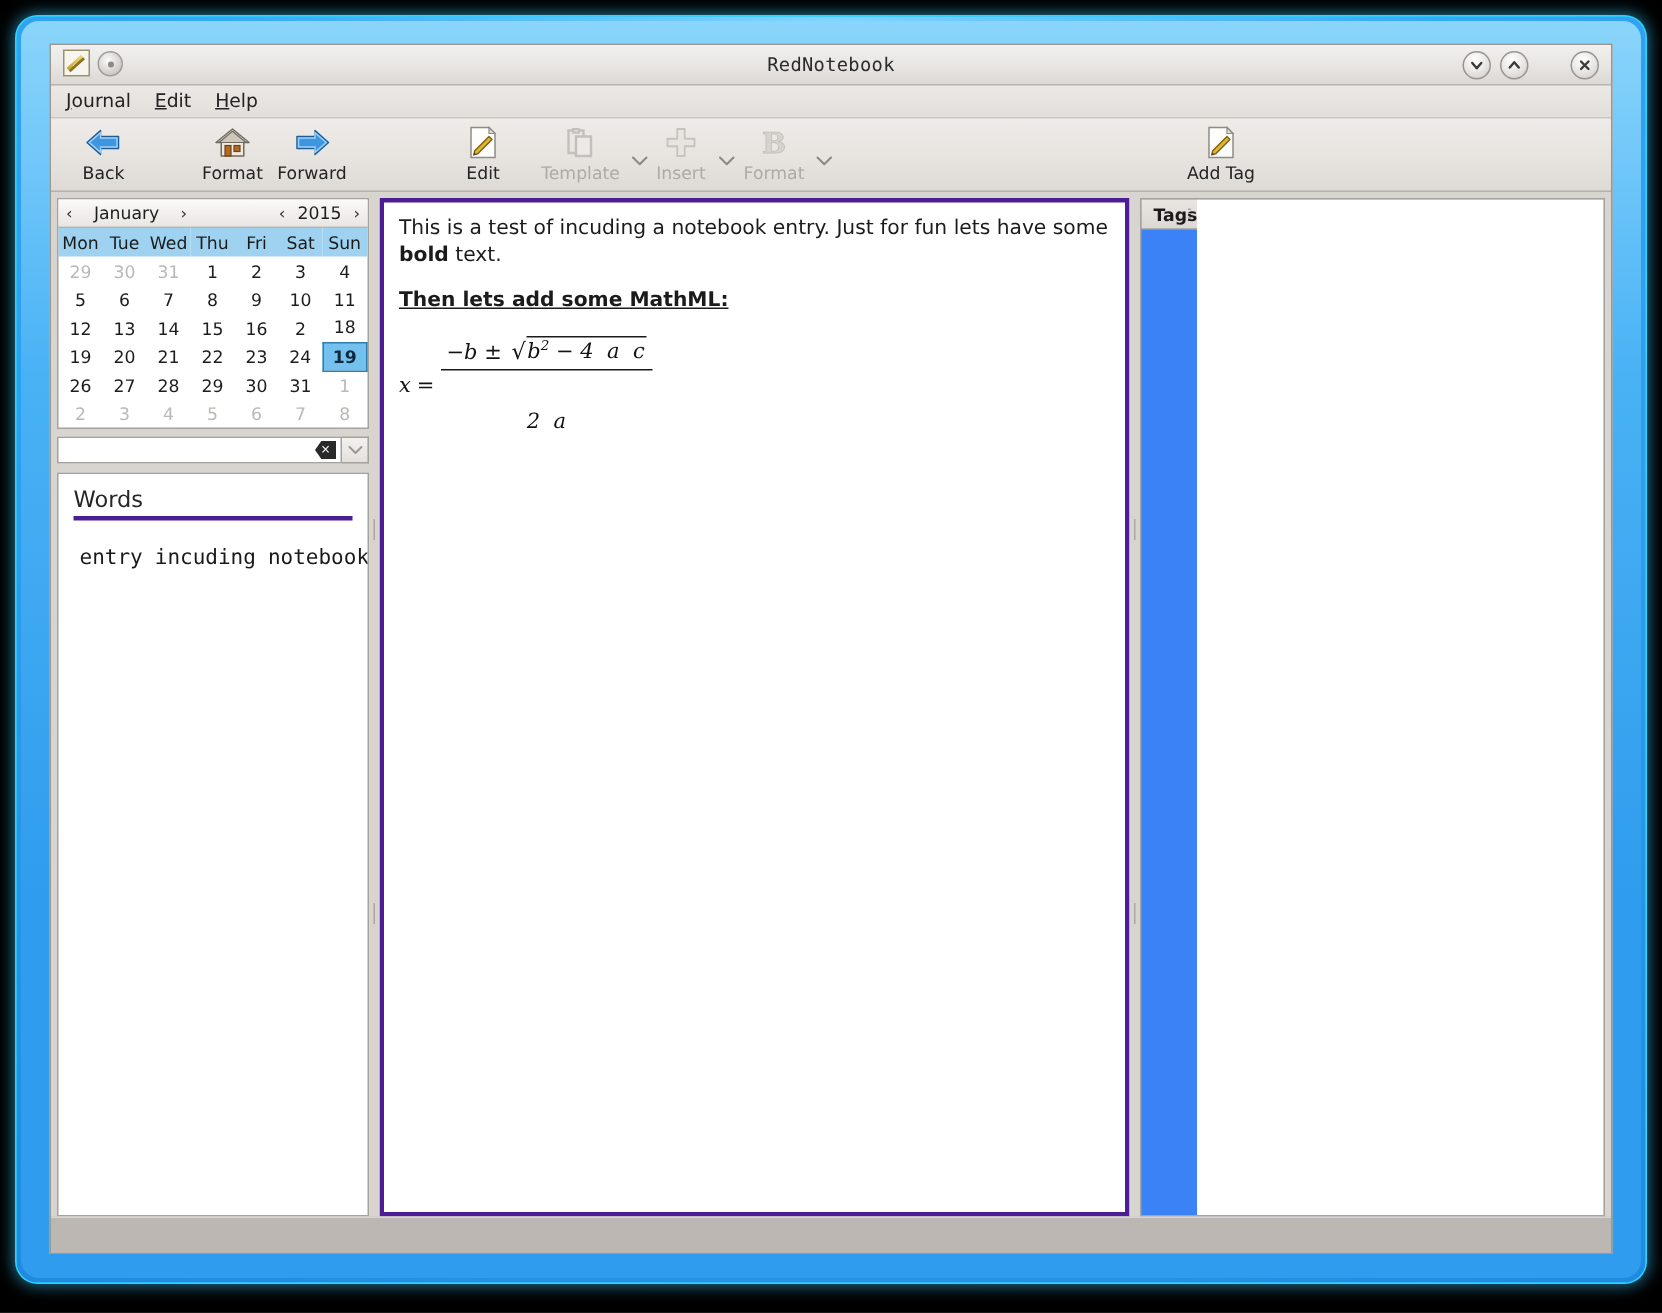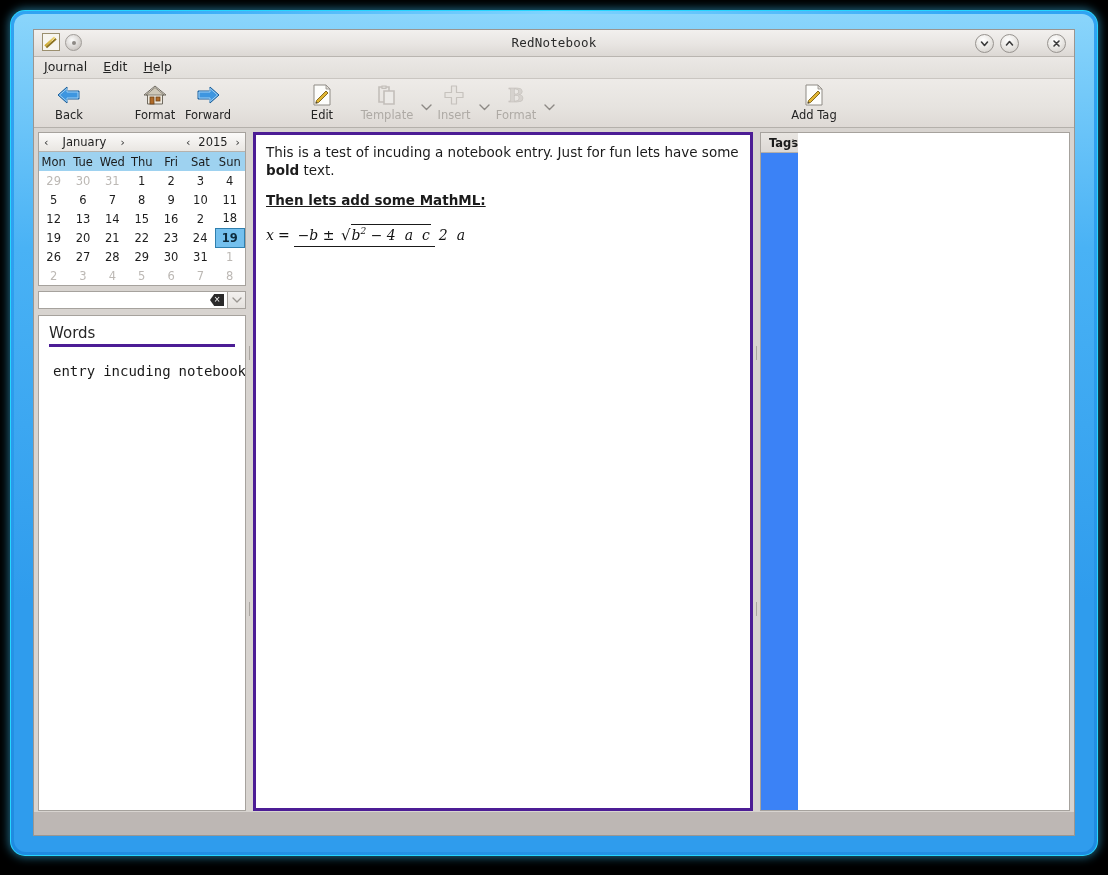--- a/index.html
+++ b/index.html
@@ -183,21 +183,21 @@
     padding:8px 10px; font-size:13.5px; color:#1b1b1b; min-width:0;
     line-height:1.35;
   }
   .editor p{margin:0 0 12px 0;}
   .editor .heading{font-weight:bold; text-decoration:underline; margin:0 0 14px 0;}
   .formula{
     font-family:"DejaVu Serif", serif; font-style:italic;
     font-size:14px; color:#121212; display:flex; align-items:center; gap:4px;
     margin-top:2px;
   }
-  .frac{display:inline-flex; flex-direction:row; align-items:center;}
+  .frac{display:inline-flex; flex-direction:column; align-items:center;gap:24px;}
   .frac .num{padding:0 4px 1px 4px; border-bottom:1px solid #1a1a1a;}
   .frac .den{padding:1px 4px 0 4px;}
   .rad{display:inline-block; position:relative; padding-left:2px;}
   .radbar{border-top:1px solid #1a1a1a;}
   sup{font-size:9px; vertical-align:super;}
 
   
   .tags{
     width:310px; flex:0 0 auto; background:#3b82f6;
     border:1px solid #a6a29d; display:flex; 

